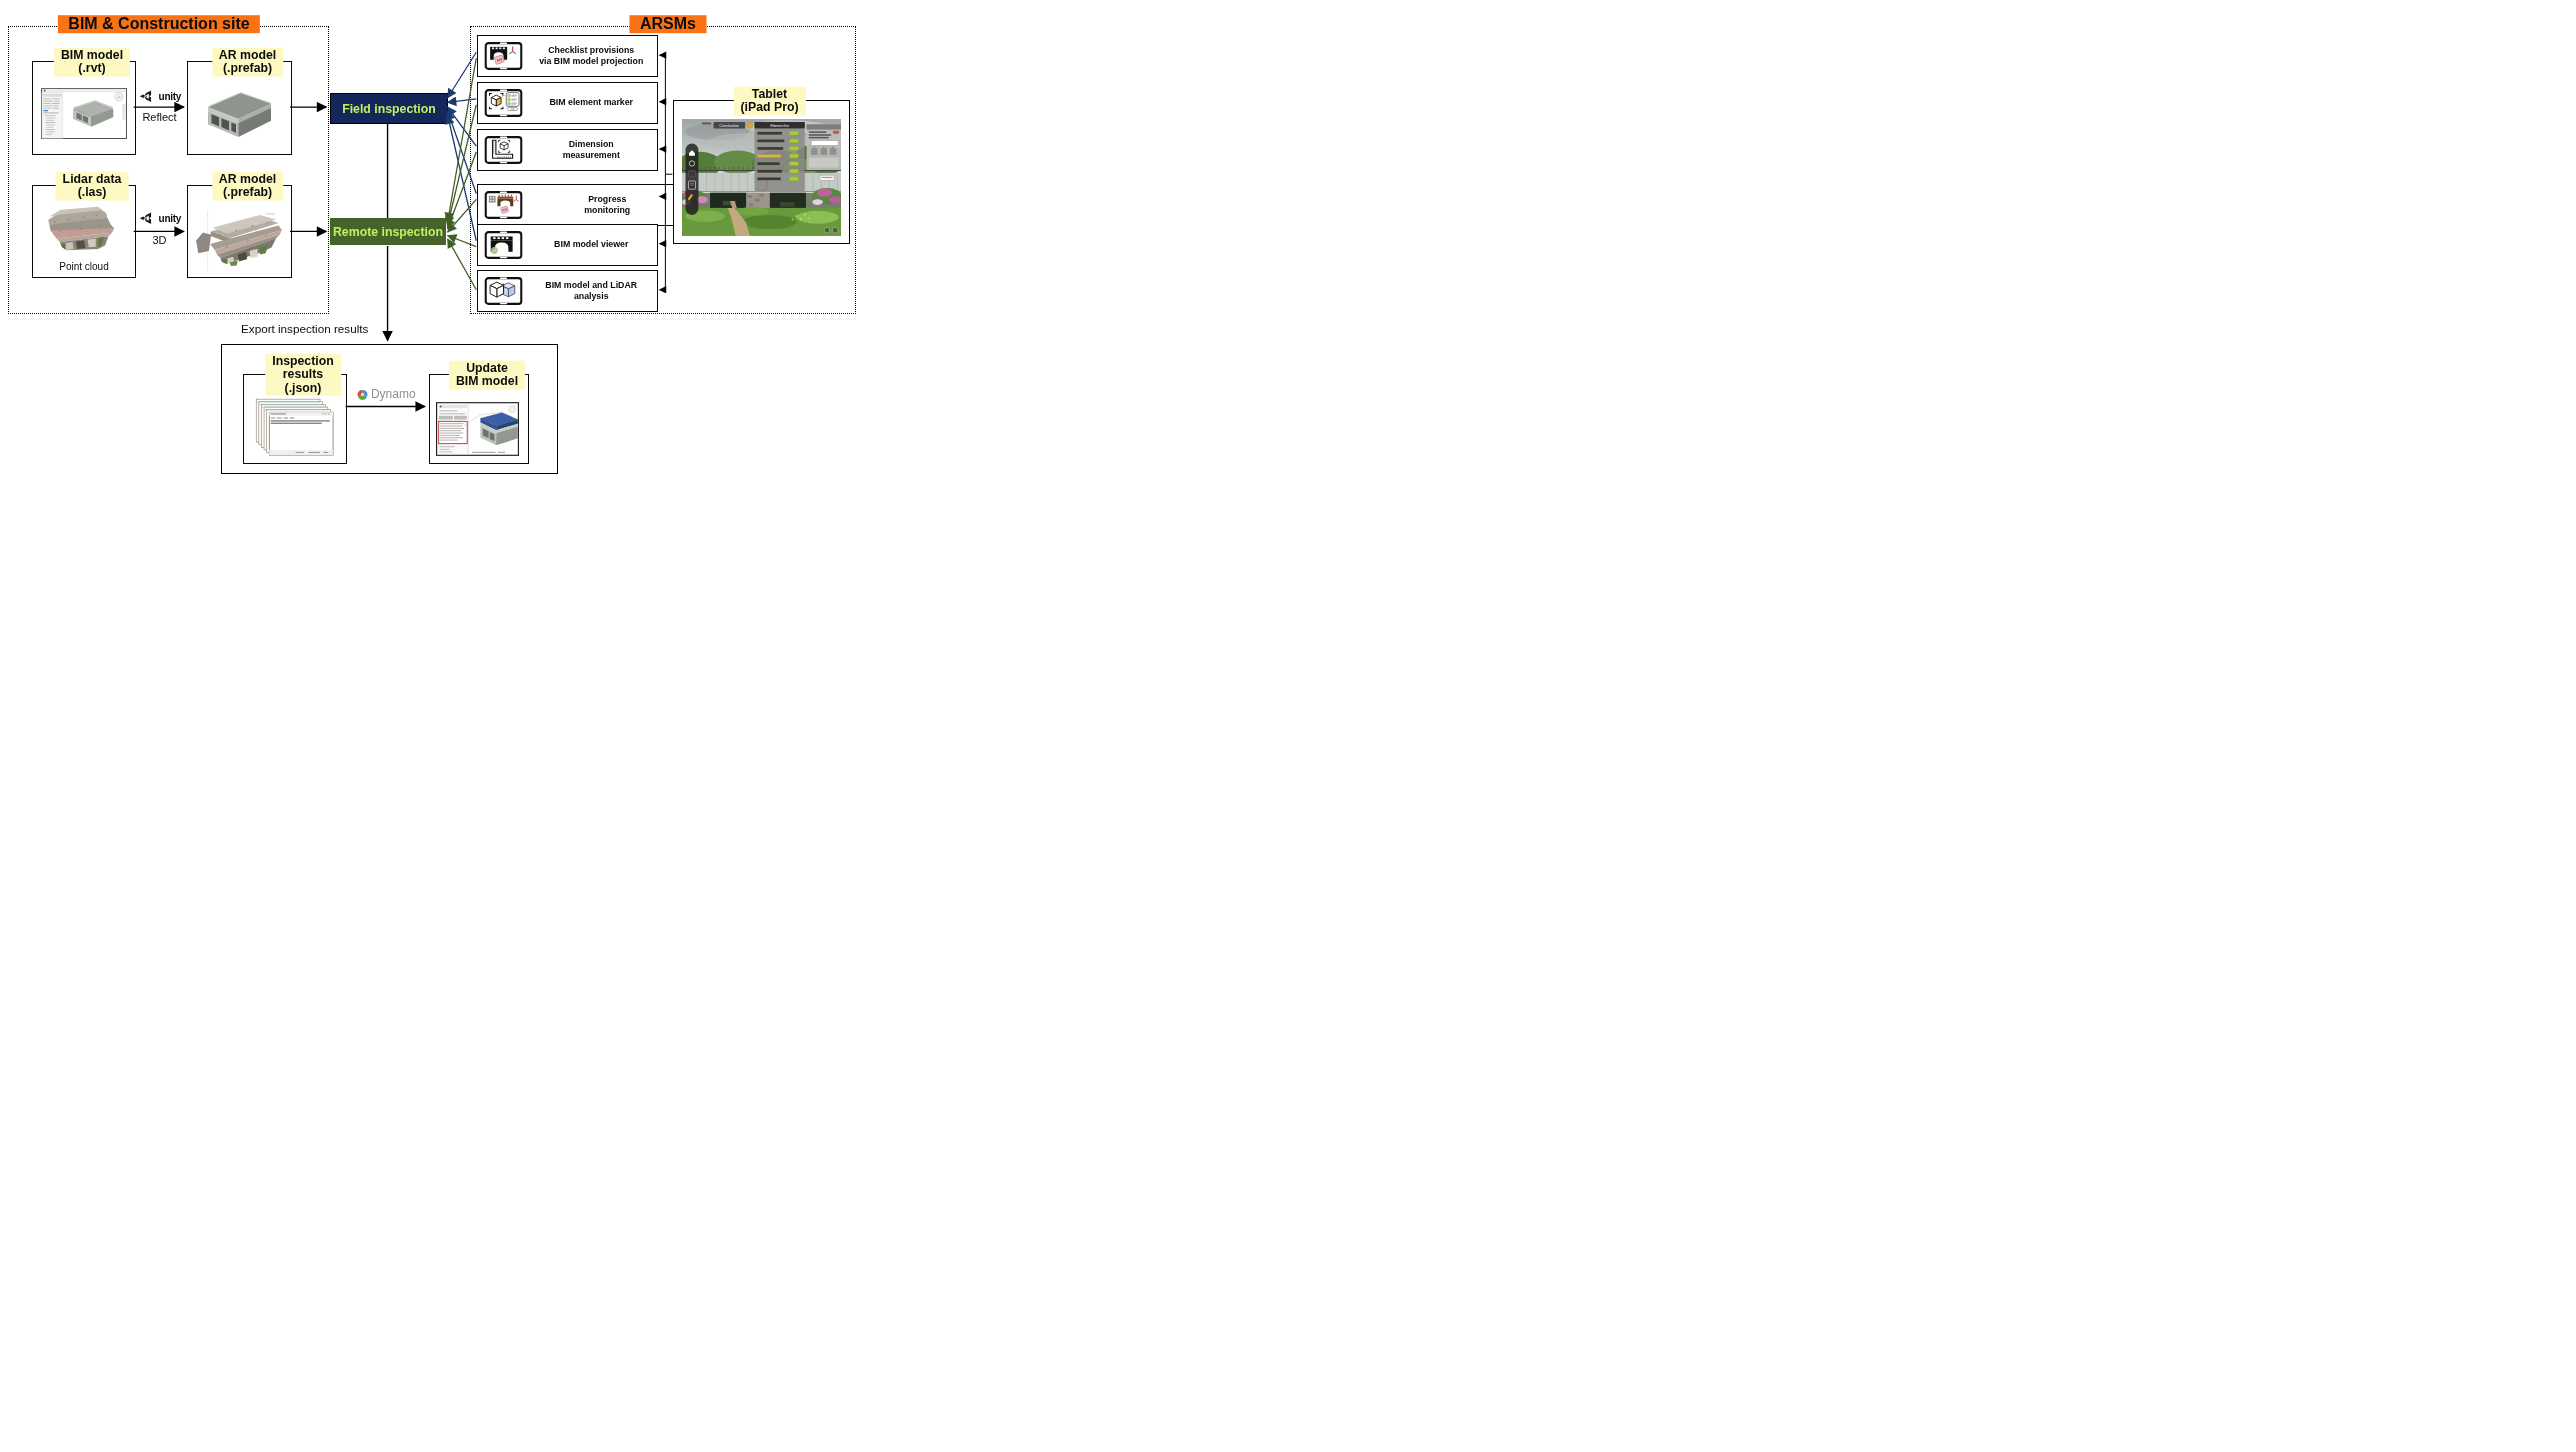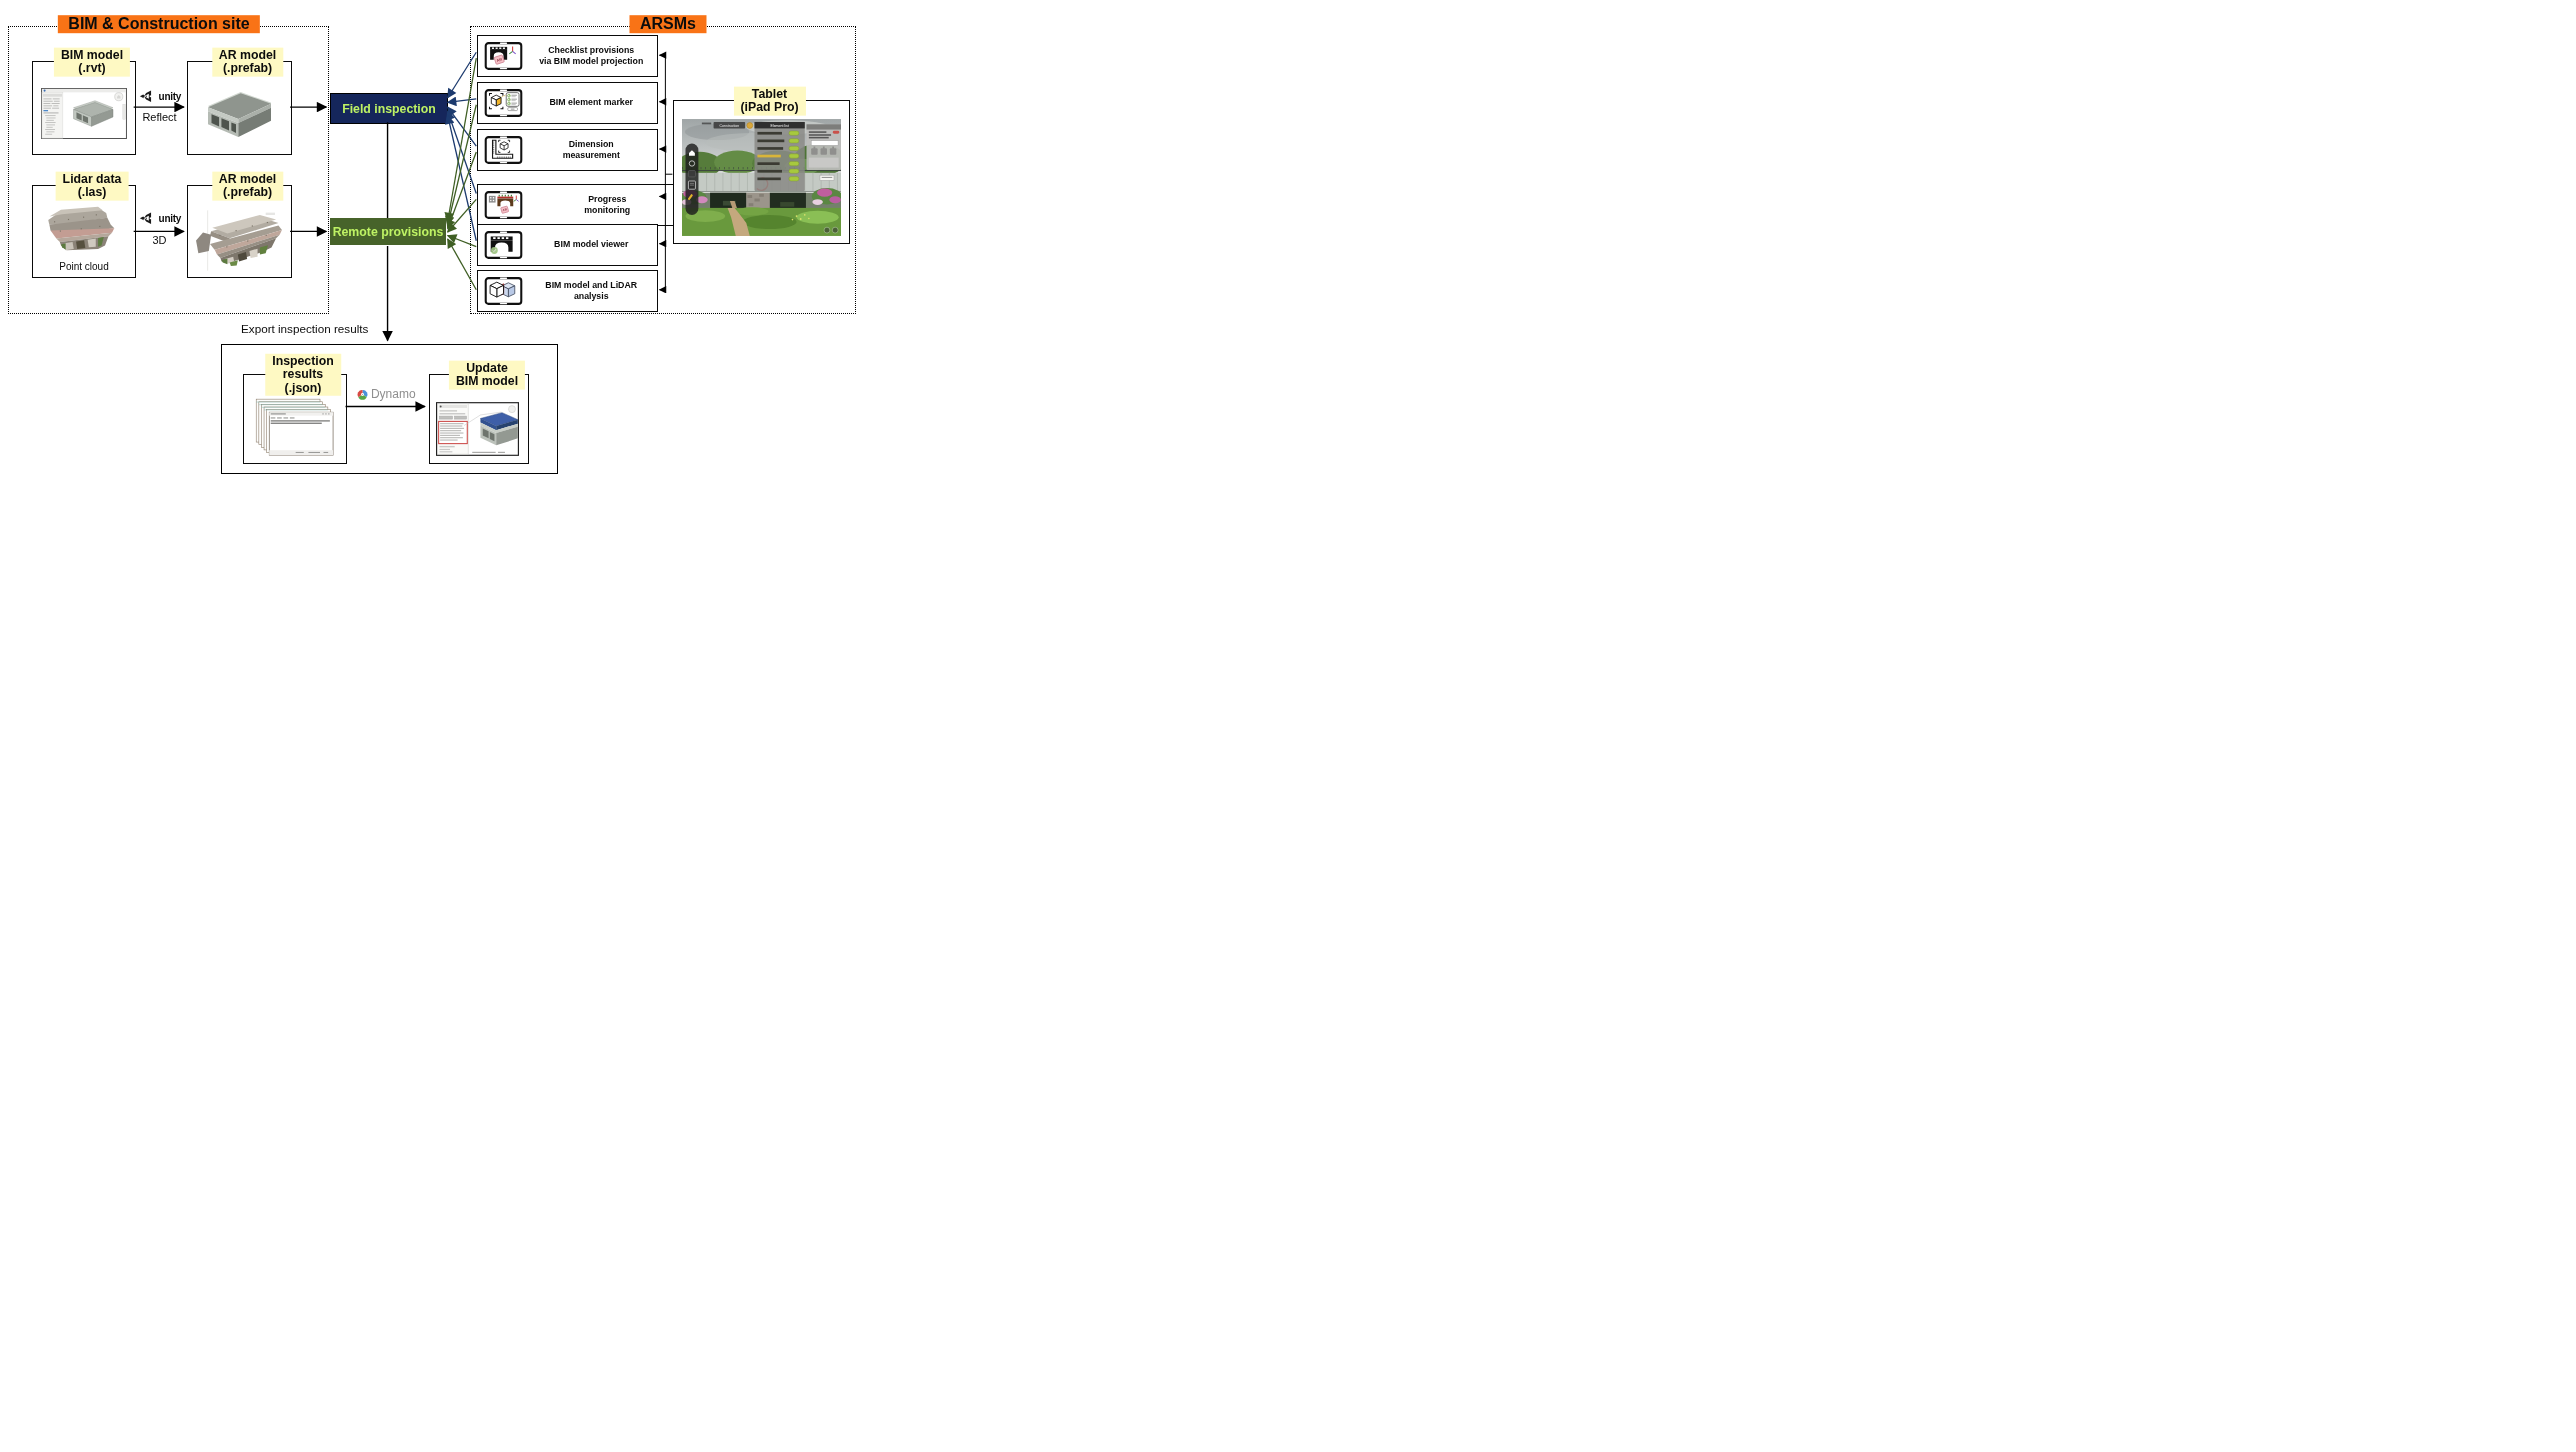--- a/index.html
+++ b/index.html
@@ -245,21 +245,21 @@
       <path fill="#1a1a1a" d="M14.6 10.7 L14.6 13.3 L12 12 Z"></path>
     </svg>
     <span class="unityword">unity</span>
   </div>
   <div class="convlabel" style="left:135px;top:234px;width:49px;">3D</div>
 
   <div class="insp field" style="left:330px;top:93px;width:116px;height:29px;">
     <span>Field inspection</span>
   </div>
   <div class="insp remote" style="left:330px;top:218px;width:116px;height:27.4px;">
-    <span>Remote provisions</span>
+    <span>Remote inspection</span>
   </div>
 
   <div class="dotgroup" style="left:470px;top:26px;width:384px;height:286px;"></div>
   <div class="gtitle" style="left:668px;top:26px;">ARSMs</div>
 
   <div class="aitem" style="top:35px;">
     <svg class="aicon" viewBox="0 0 62 46">
       <rect x="1.8" y="1.8" width="58.4" height="42.4" rx="4.5" fill="#fff" stroke="#111" stroke-width="3.4"></rect>
       <rect x="25" y="0.9" width="12" height="2.3" rx="1.1" fill="#fff"></rect>
         <rect x="25" y="42.8" width="12" height="2.1" rx="1" fill="#fff"></rect>

